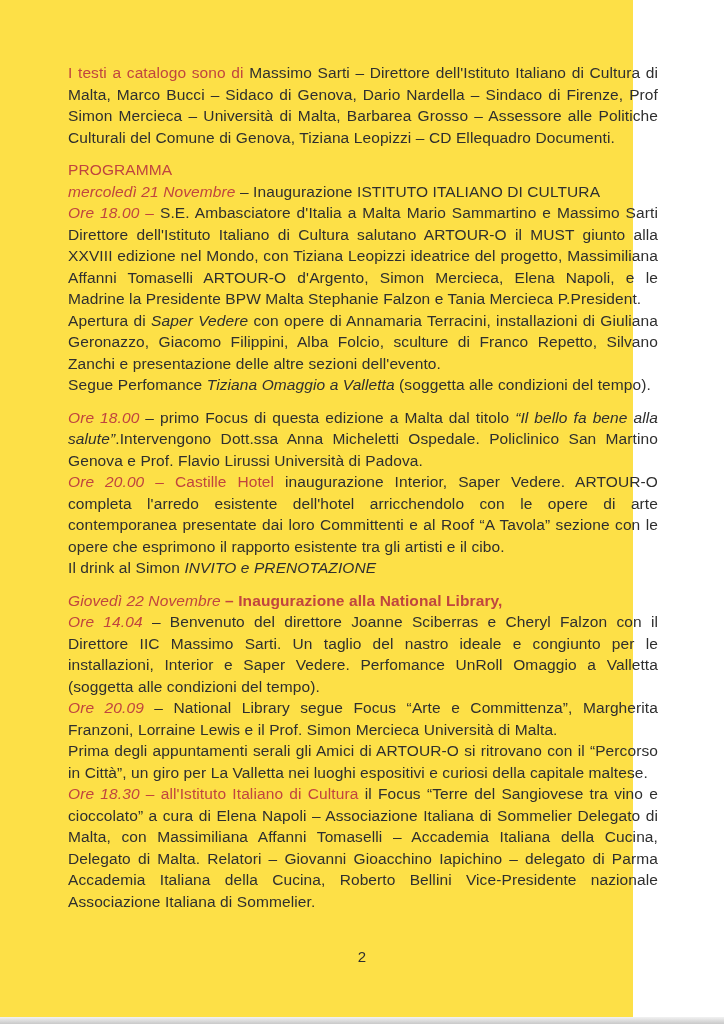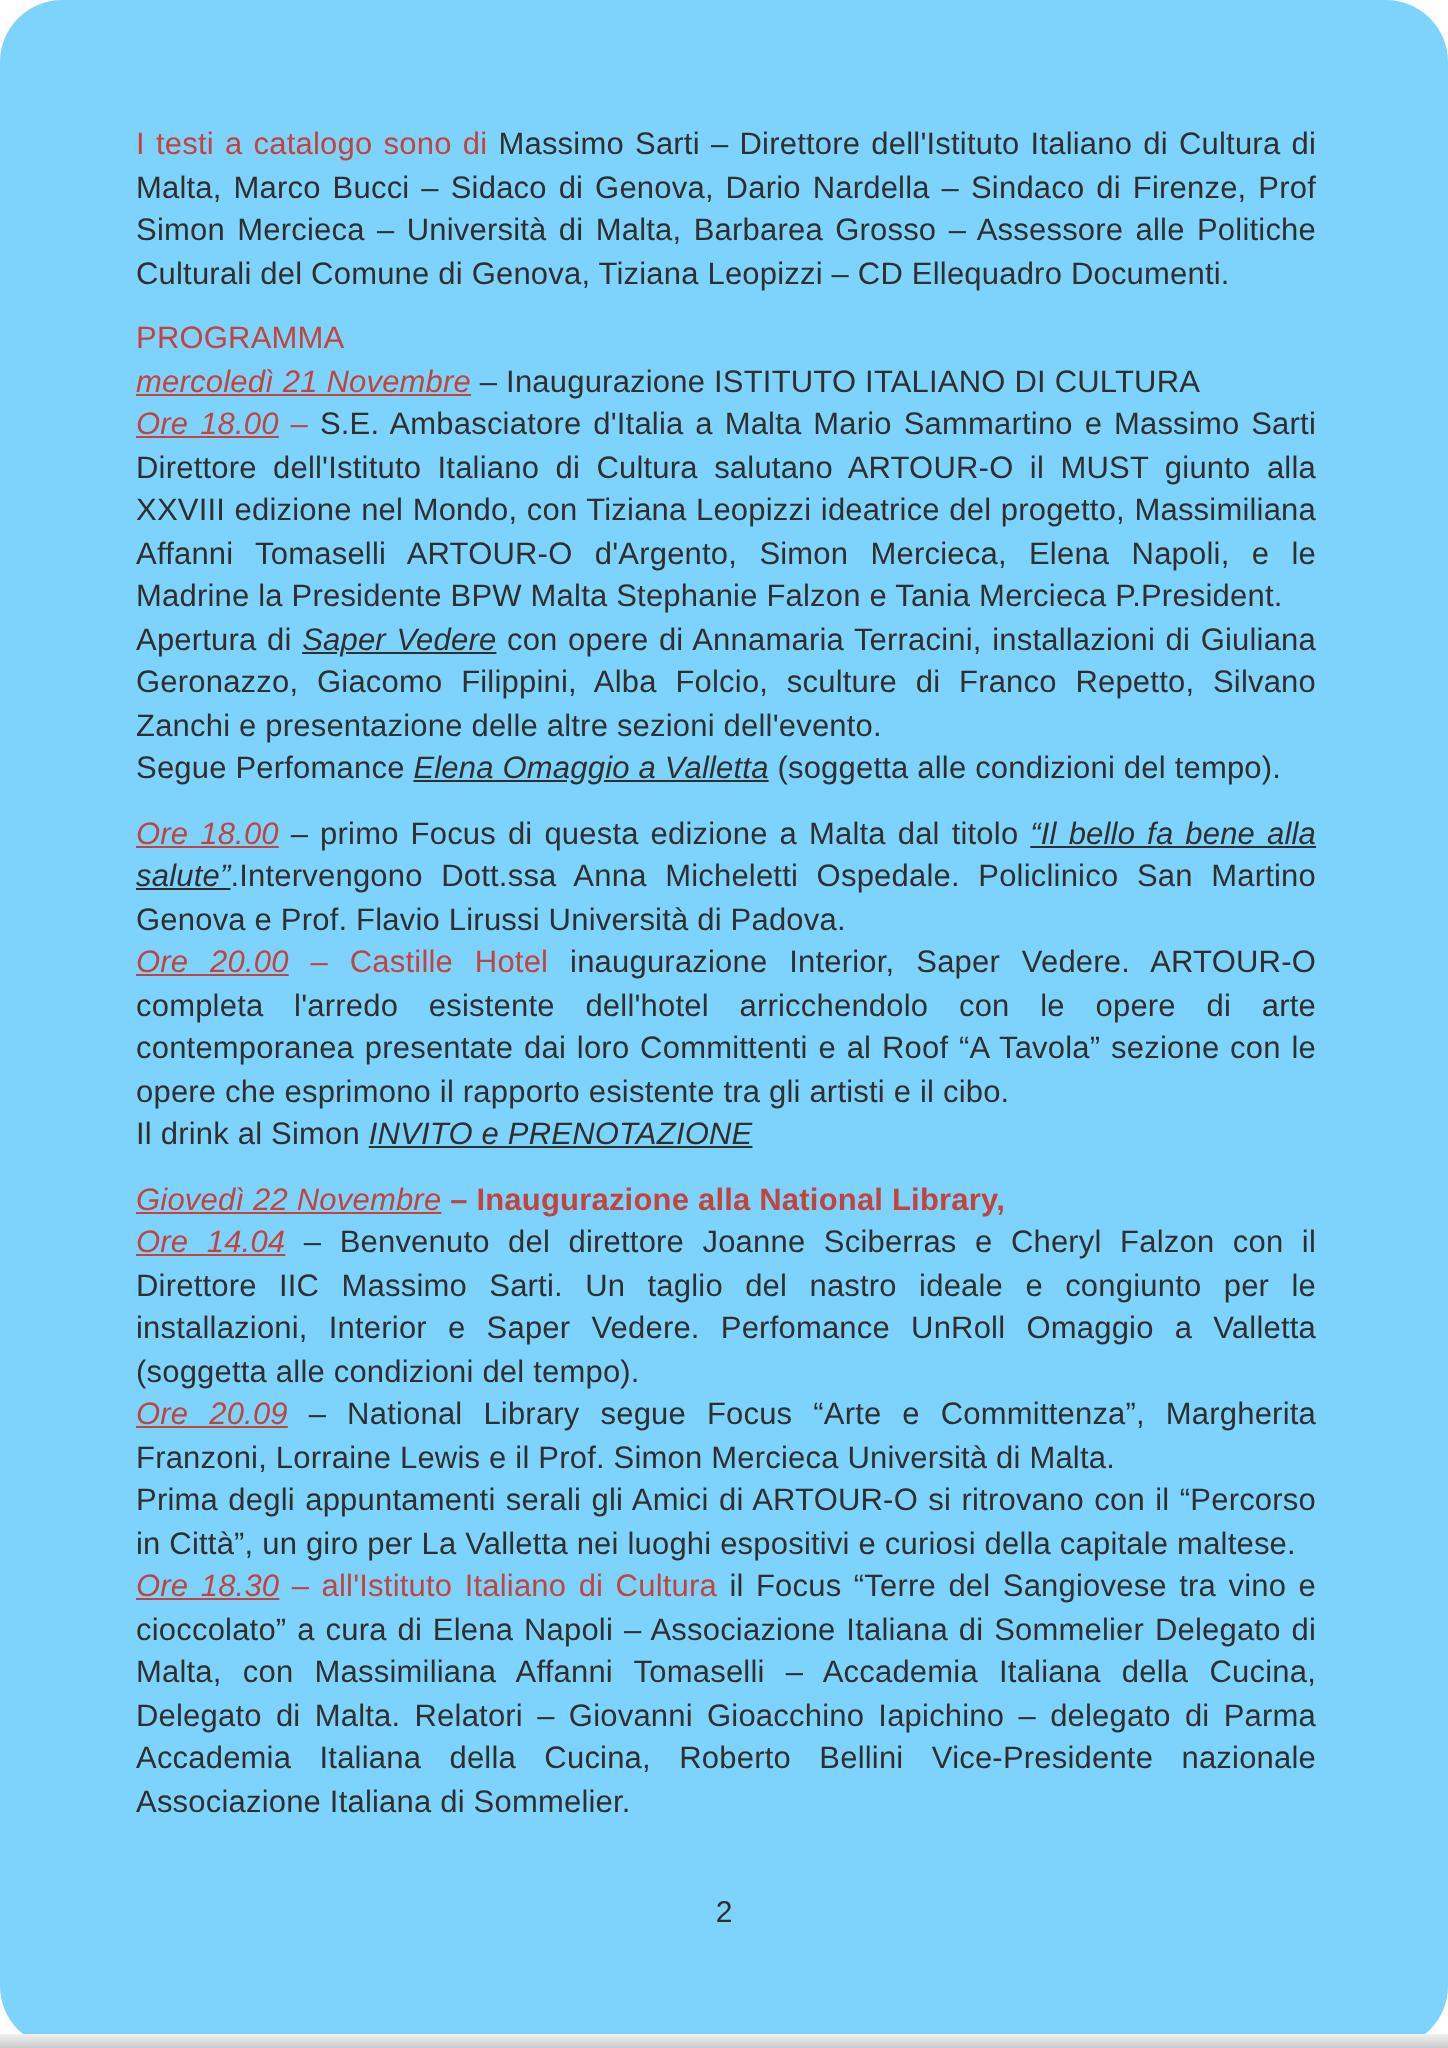--- a/index.html
+++ b/index.html
@@ -5,45 +5,44 @@
   html, body {
     margin: 0;
     padding: 0;
     width: 724px;
     height: 1024px;
     background: #ffffff;
     overflow: hidden;
   }
   .page {
     position: relative;
-    width: 724px;
+    width: 633px;
     height: 1024px;
-    background: #7dd3fc;
+    background: #fde047;
     font-family: "Liberation Sans", sans-serif;
     font-size: 15.5px;
     color: #2f2f2f;
     box-sizing: border-box;
-    border-radius: 31px;
   }
   .doc-body {
     position: absolute;
     left: 68px;
     top: 62px;
     width: 590px;
   }
   .doc-body p {
     margin: 0;
     text-align: justify;
     line-height: 21.5px;
     letter-spacing: 0.1px;
   }
   .doc-body p.spacer {
     height: 11px;
   }
-  .it { font-style: italic; text-decoration: underline; }
+  .it { font-style: italic; }
   .page-number {
     position: absolute;
     left: 0;
     width: 724px;
     top: 948px;
     text-align: center;
     font-size: 15px;
     color: #2f2f2f;
   }
   .scan-edge {
@@ -59,21 +58,21 @@
 <body>
 
 <div class="page">
   <div class="doc-body">
       <p><span style="color: rgb(192, 69, 63);">I testi a catalogo sono di </span><span style="color: rgb(47, 47, 47);">Massimo Sarti – Direttore dell'Istituto Italiano di Cultura di Malta, Marco Bucci – Sidaco di Genova, Dario Nardella – Sindaco di Firenze, Prof Simon Mercieca – Università di Malta, Barbarea Grosso – Assessore alle Politiche Culturali del Comune di Genova, Tiziana Leopizzi – CD Ellequadro Documenti.</span></p>
       <p class="spacer"></p>
       <p><span style="color: rgb(192, 69, 63);">PROGRAMMA</span></p>
       <p><span class="it" style="color: rgb(192, 69, 63);">mercoledì 21 Novembre</span><span style="color: rgb(47, 47, 47);"> – Inaugurazione ISTITUTO ITALIANO DI CULTURA</span></p>
       <p><span class="it" style="color: rgb(192, 69, 63);">Ore 18.00</span><span style="color: rgb(192, 69, 63);"> – </span><span style="color: rgb(47, 47, 47);">S.E. Ambasciatore d'Italia a Malta Mario Sammartino e Massimo Sarti Direttore dell'Istituto Italiano di Cultura salutano ARTOUR-O il MUST giunto alla XXVIII edizione nel Mondo, con Tiziana Leopizzi ideatrice del progetto, Massimiliana Affanni Tomaselli ARTOUR-O d'Argento, Simon Mercieca, Elena Napoli, e le Madrine la Presidente BPW Malta Stephanie Falzon e Tania Mercieca P.President.</span></p>
       <p><span style="color: rgb(47, 47, 47);">Apertura di </span><span class="it" style="color: rgb(47, 47, 47);">Saper Vedere</span><span style="color: rgb(47, 47, 47);"> con opere di Annamaria Terracini, installazioni di Giuliana Geronazzo, Giacomo Filippini, Alba Folcio, sculture di Franco Repetto, Silvano Zanchi e presentazione delle altre sezioni dell'evento.</span></p>
-      <p><span style="color: rgb(47, 47, 47);">Segue Perfomance </span><span class="it" style="color: rgb(47, 47, 47);">Elena Omaggio a Valletta</span><span style="color: rgb(47, 47, 47);"> (soggetta alle condizioni del tempo).</span></p>
+      <p><span style="color: rgb(47, 47, 47);">Segue Perfomance </span><span class="it" style="color: rgb(47, 47, 47);">Tiziana Omaggio a Valletta</span><span style="color: rgb(47, 47, 47);"> (soggetta alle condizioni del tempo).</span></p>
       <p class="spacer"></p>
       <p><span class="it" style="color: rgb(192, 69, 63);">Ore 18.00</span><span style="color: rgb(47, 47, 47);"> – primo Focus di questa edizione a Malta dal titolo </span><span class="it" style="color: rgb(47, 47, 47);">“Il bello fa bene alla salute”</span><span style="color: rgb(47, 47, 47);">.Intervengono Dott.ssa Anna Micheletti Ospedale. Policlinico San Martino Genova e Prof. Flavio Lirussi Università di Padova.</span></p>
       <p><span class="it" style="color: rgb(192, 69, 63);">Ore 20.00</span><span style="color: rgb(192, 69, 63);"> – Castille Hotel </span><span style="color: rgb(47, 47, 47);">inaugurazione Interior, Saper Vedere. ARTOUR-O completa l'arredo esistente dell'hotel arricchendolo con le opere di arte contemporanea presentate dai loro Committenti e al Roof “A Tavola” sezione con le opere che esprimono il rapporto esistente tra gli artisti e il cibo.</span></p>
       <p><span style="color: rgb(47, 47, 47);">Il drink al Simon </span><span class="it" style="color: rgb(47, 47, 47);">INVITO e PRENOTAZIONE</span></p>
       <p class="spacer"></p>
       <p><span class="it" style="color: rgb(192, 69, 63);">Giovedì 22 Novembre</span><span style="color: rgb(192, 69, 63); font-weight: bold;"> – Inaugurazione alla National Library,</span></p>
       <p><span class="it" style="color: rgb(192, 69, 63);">Ore 14.04</span><span style="color: rgb(47, 47, 47);"> – Benvenuto del direttore Joanne Sciberras e Cheryl Falzon con il Direttore IIC Massimo Sarti. Un taglio del nastro ideale e congiunto per le installazioni, Interior e Saper Vedere. Perfomance UnRoll Omaggio a Valletta (soggetta alle condizioni del tempo).</span></p>
       <p><span class="it" style="color: rgb(192, 69, 63);">Ore 20.09</span><span style="color: rgb(47, 47, 47);"> – National Library segue Focus “Arte e Committenza”, Margherita Franzoni, Lorraine Lewis e il Prof. Simon Mercieca Università di Malta.</span></p>
       <p><span style="color: rgb(47, 47, 47);">Prima degli appuntamenti serali gli Amici di ARTOUR-O si ritrovano con il “Percorso in Città”, un giro per La Valletta nei luoghi espositivi e curiosi della capitale maltese.</span></p>
       <p><span class="it" style="color: rgb(192, 69, 63);">Ore 18.30</span><span style="color: rgb(192, 69, 63);"> – all'Istituto Italiano di Cultura </span><span style="color: rgb(47, 47, 47);">il Focus “Terre del Sangiovese tra vino e cioccolato” a cura di Elena Napoli – Associazione Italiana di Sommelier Delegato di Malta, con Massimiliana Affanni Tomaselli – Accademia Italiana della Cucina, Delegato di Malta. Relatori – Giovanni Gioacchino Iapichino – delegato di Parma Accademia Italiana della Cucina, Roberto Bellini Vice-Presidente nazionale Associazione Italiana di Sommelier.</span></p>

